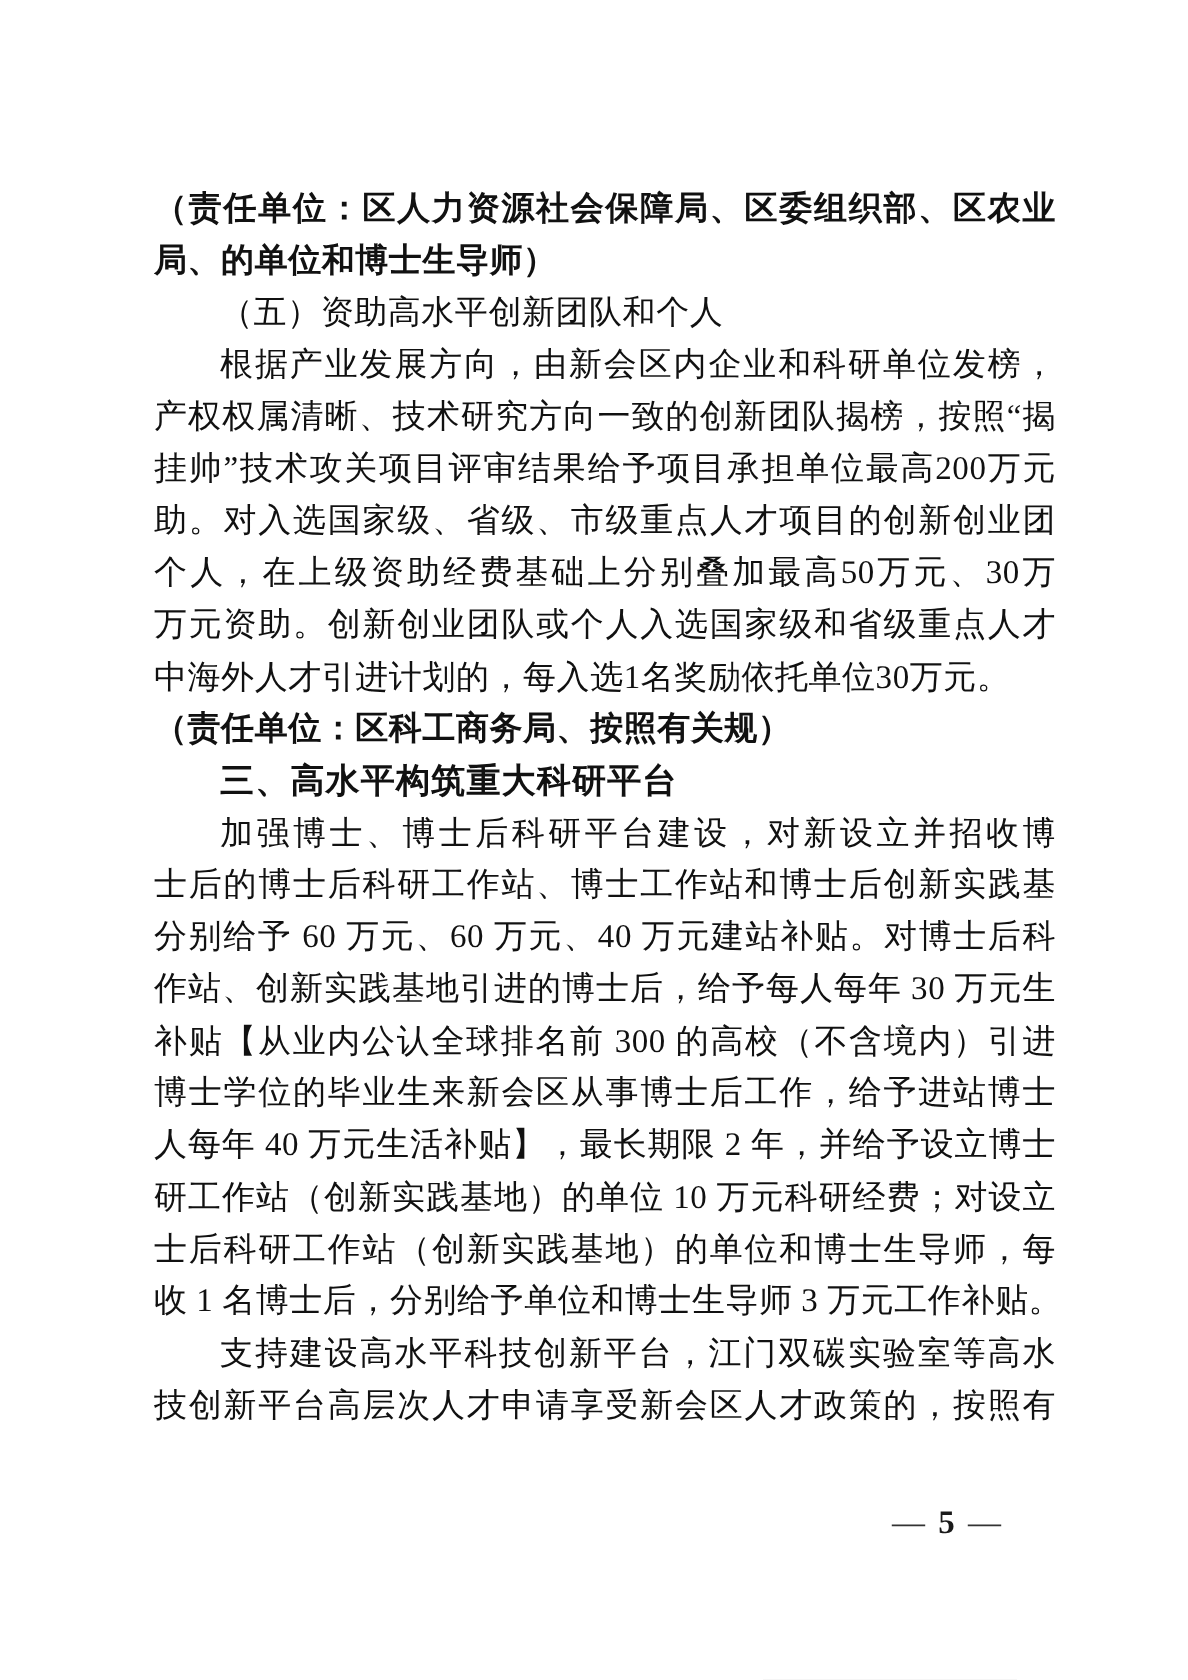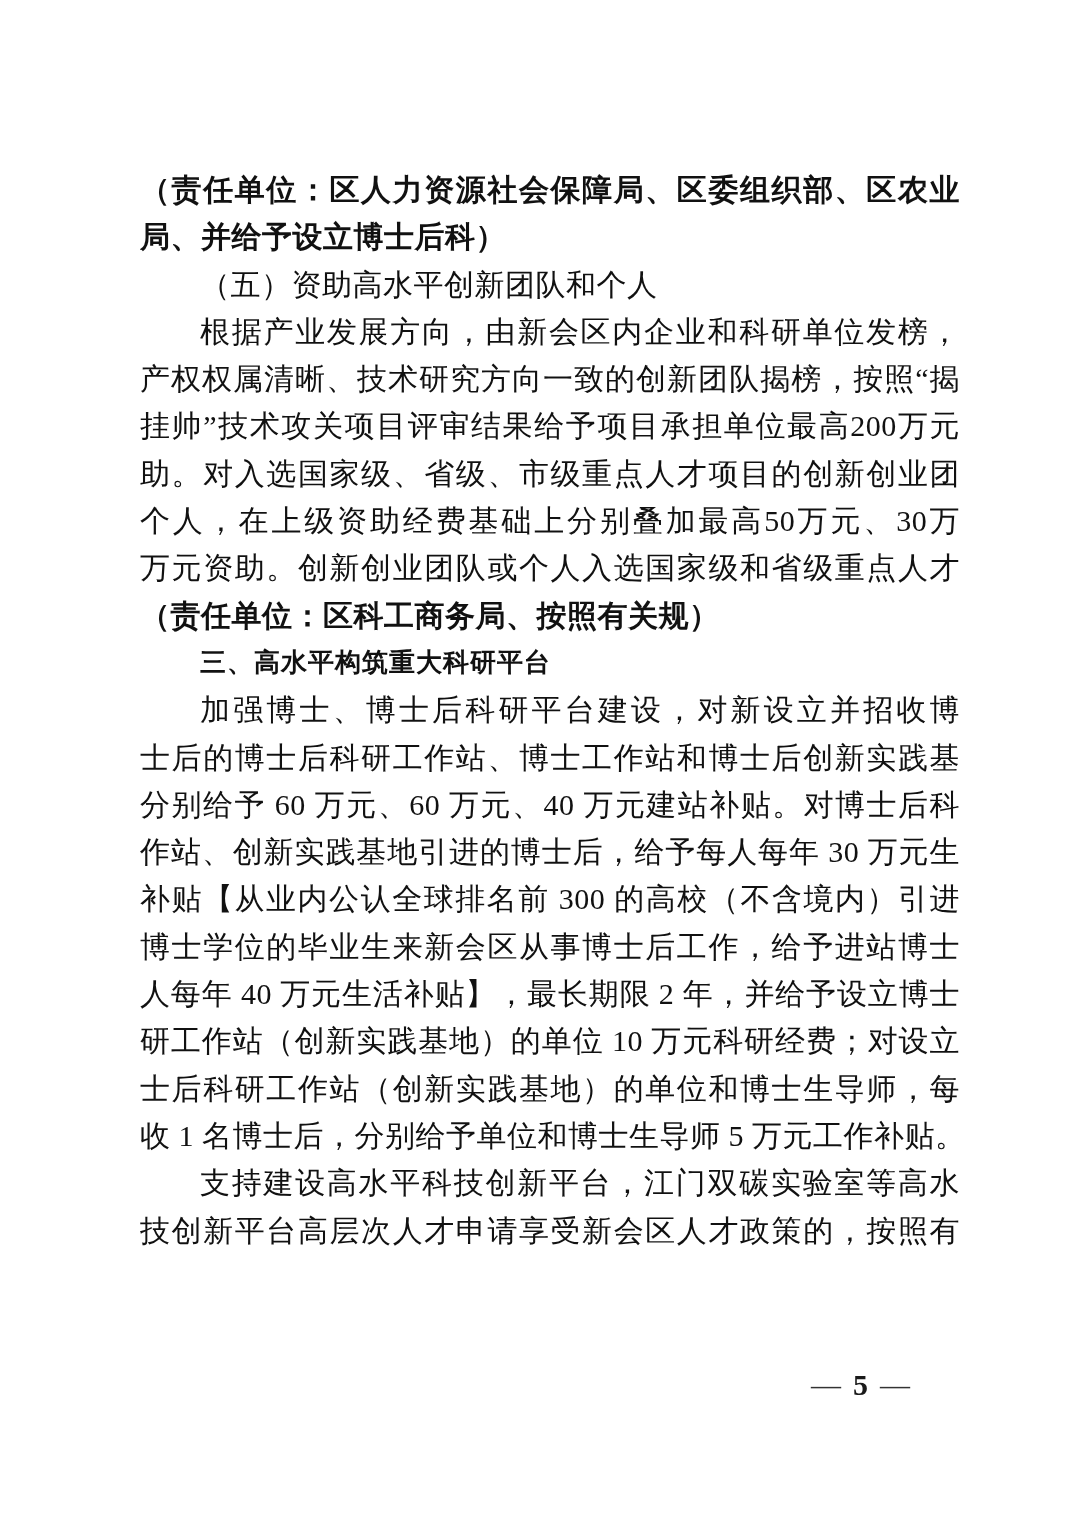--- a/index.html
+++ b/index.html
@@ -44,21 +44,21 @@
   .line.ind { text-indent: 60px; }
 
   
   .block.resp .line {
     font-weight: 700;
   }
   
   .block.h2 .line {
     font-family: "Liberation Sans", "DejaVu Sans", sans-serif;
     font-weight: 700;
-    font-size: 26px;
+    font-size: 31px;
     letter-spacing: 1px;
   }
   
   .block.sub .line {
     font-family: "DejaVu Serif", "Liberation Serif", serif;
     font-weight: 400;
   }
   .footer {
     position: absolute;
     top: 1363px;
@@ -79,50 +79,51 @@
   }
 </style>
 </head>
 <body>
 
 <div class="page">
 
   <div class="content">
       <div class="block resp">
         <div class="line just">（责任单位：区人力资源社会保障局、区委组织部、区农业农村</div>
-        <div class="line">局、并给予设立博士后科）</div>
+        <div class="line">局、的单位和博士生导师）</div>
       </div>
       <div class="block sub">
         <div class="line ind">（五）资助高水平创新团队和个人</div>
       </div>
       <div class="block body">
         <div class="line ind just">根据产业发展方向，由新会区内企业和科研单位发榜，知识</div>
         <div class="line just">产权权属清晰、技术研究方向一致的创新团队揭榜，按照“揭榜</div>
         <div class="line just">挂帅”技术攻关项目评审结果给予项目承担单位最高200万元资</div>
         <div class="line just">助。对入选国家级、省级、市级重点人才项目的创新创业团队或</div>
         <div class="line just">个人，在上级资助经费基础上分别叠加最高50万元、30万元、10</div>
         <div class="line just">万元资助。创新创业团队或个人入选国家级和省级重点人才项目</div>
+        <div class="line">中海外人才引进计划的，每入选1名奖励依托单位30万元。</div>
       </div>
       <div class="block resp">
         <div class="line">（责任单位：区科工商务局、按照有关规）</div>
       </div>
       <div class="block h2">
         <div class="line ind">三、高水平构筑重大科研平台</div>
       </div>
       <div class="block body">
         <div class="line ind just">加强博士、博士后科研平台建设，对新设立并招收博士、博</div>
         <div class="line just">士后的博士后科研工作站、博士工作站和博士后创新实践基地，</div>
         <div class="line just">分别给予 60 万元、60 万元、40 万元建站补贴。对博士后科研工</div>
         <div class="line just">作站、创新实践基地引进的博士后，给予每人每年 30 万元生活</div>
         <div class="line just">补贴【从业内公认全球排名前 300 的高校（不含境内）引进获得</div>
         <div class="line just">博士学位的毕业生来新会区从事博士后工作，给予进站博士后每</div>
         <div class="line just">人每年 40 万元生活补贴】，最长期限 2 年，并给予设立博士后科</div>
         <div class="line just">研工作站（创新实践基地）的单位 10 万元科研经费；对设立博</div>
         <div class="line just">士后科研工作站（创新实践基地）的单位和博士生导师，每新招</div>
-        <div class="line">收 1 名博士后，分别给予单位和博士生导师 5 万元工作补贴。</div>
+        <div class="line">收 1 名博士后，分别给予单位和博士生导师 3 万元工作补贴。</div>
       </div>
       <div class="block body">
         <div class="line ind just">支持建设高水平科技创新平台，江门双碳实验室等高水平科</div>
         <div class="line just">技创新平台高层次人才申请享受新会区人才政策的，按照有关规</div>
       </div>
     </div>
 
   <div class="footer">
     <span class="dash">—</span><span class="num">5</span><span class="dash">—</span>
   </div>

